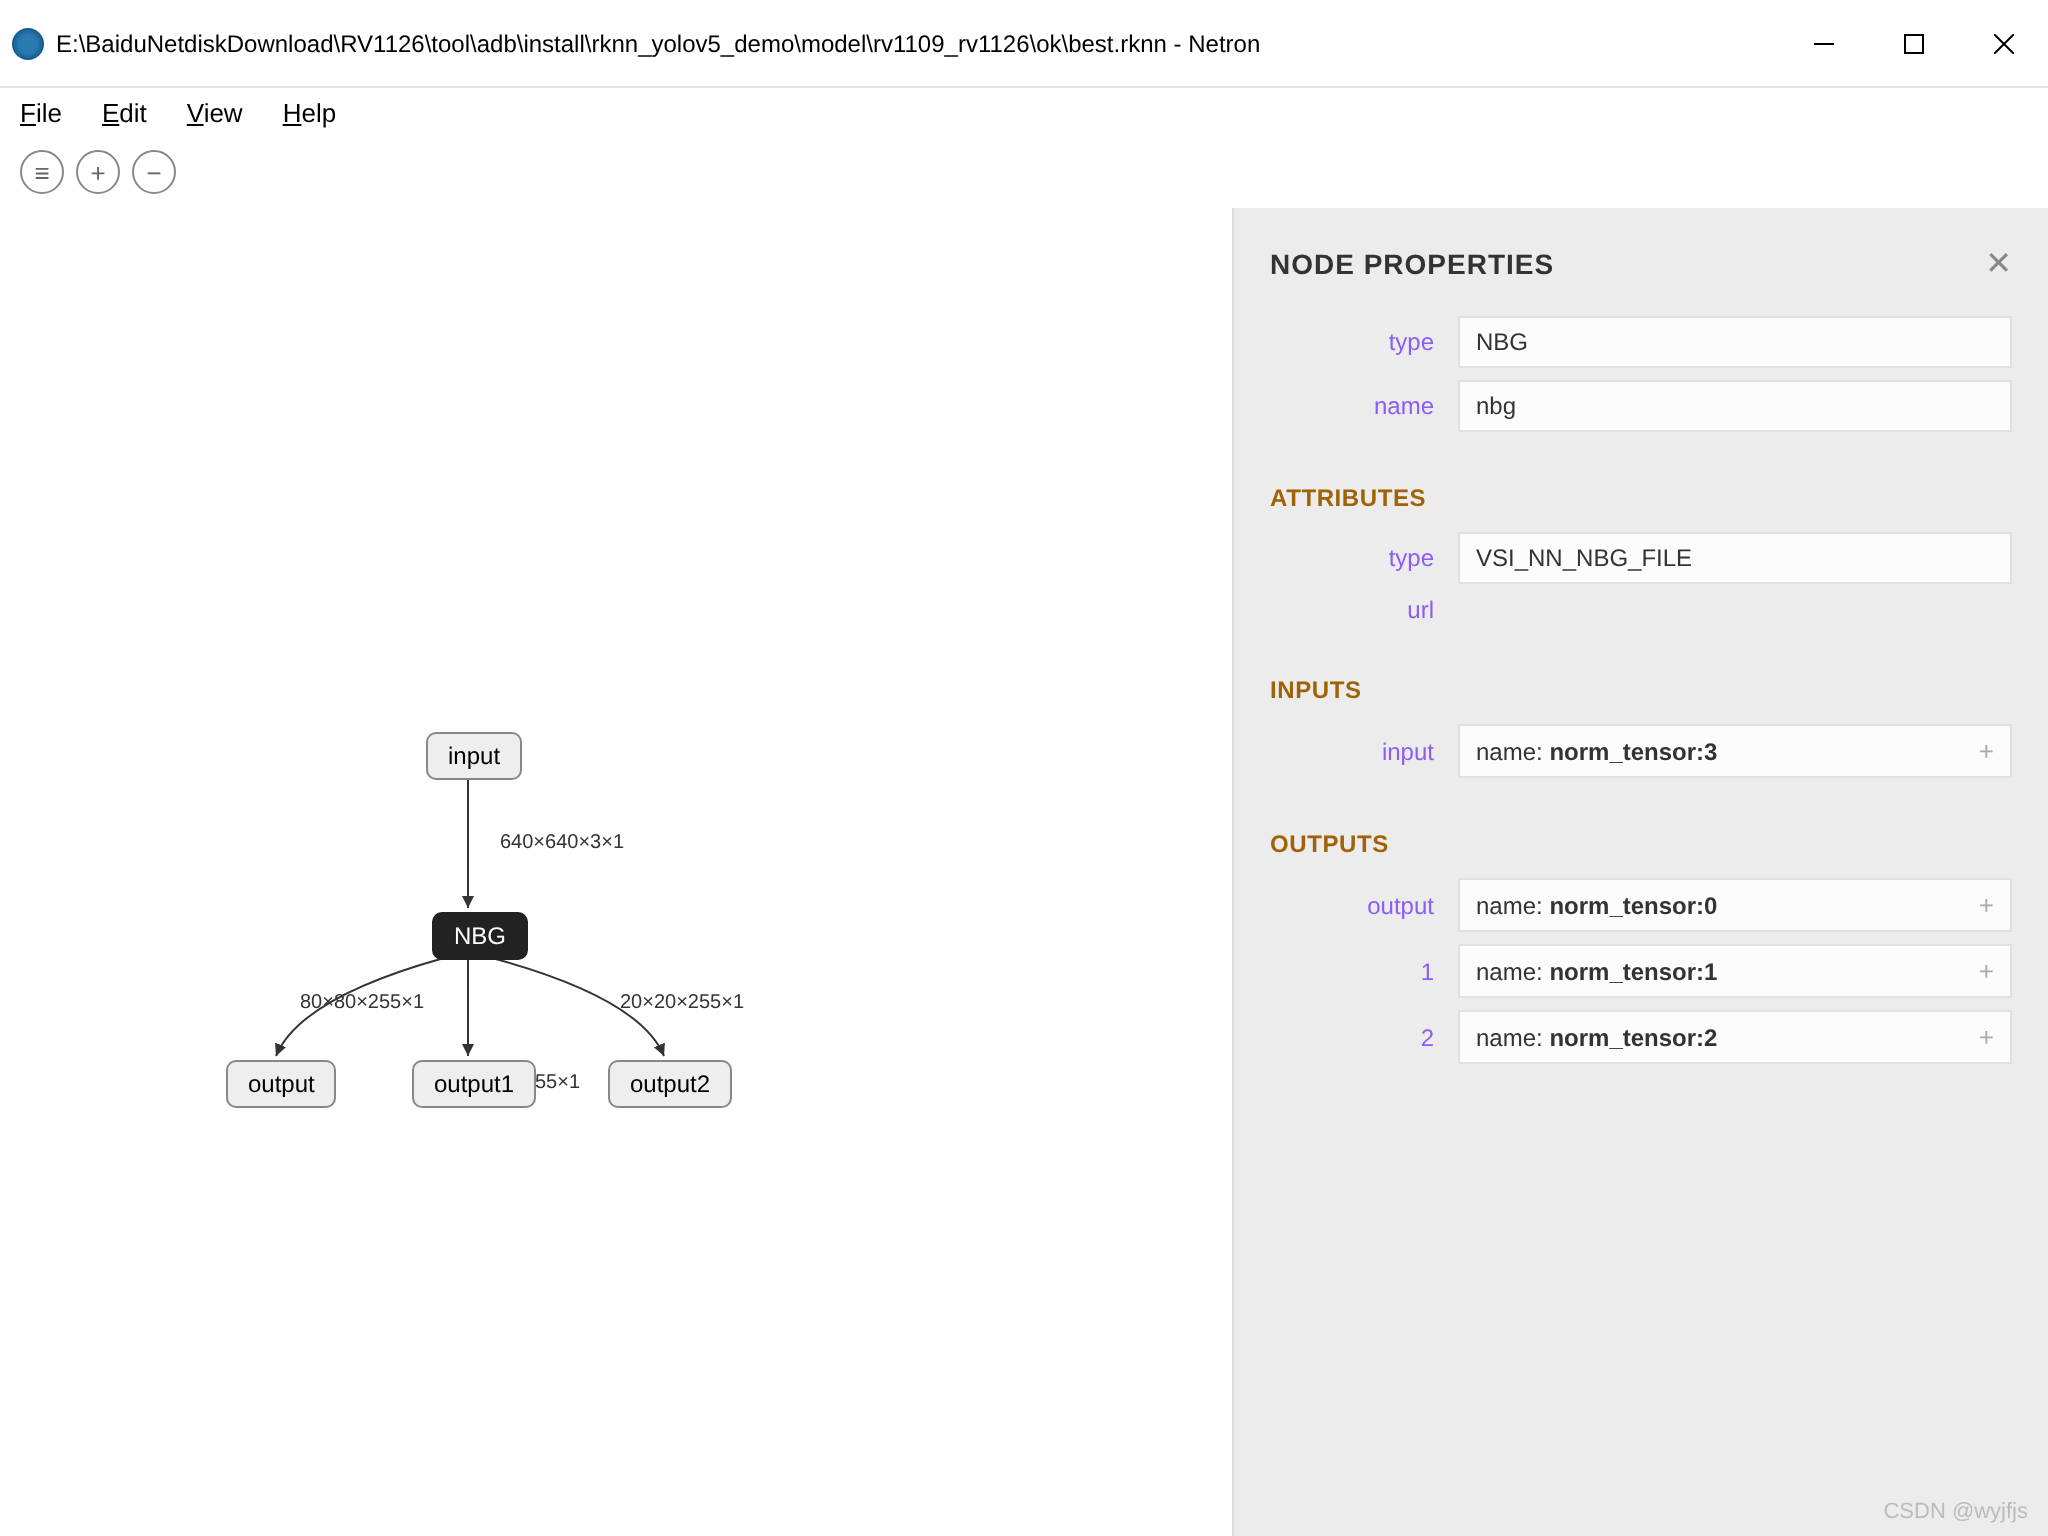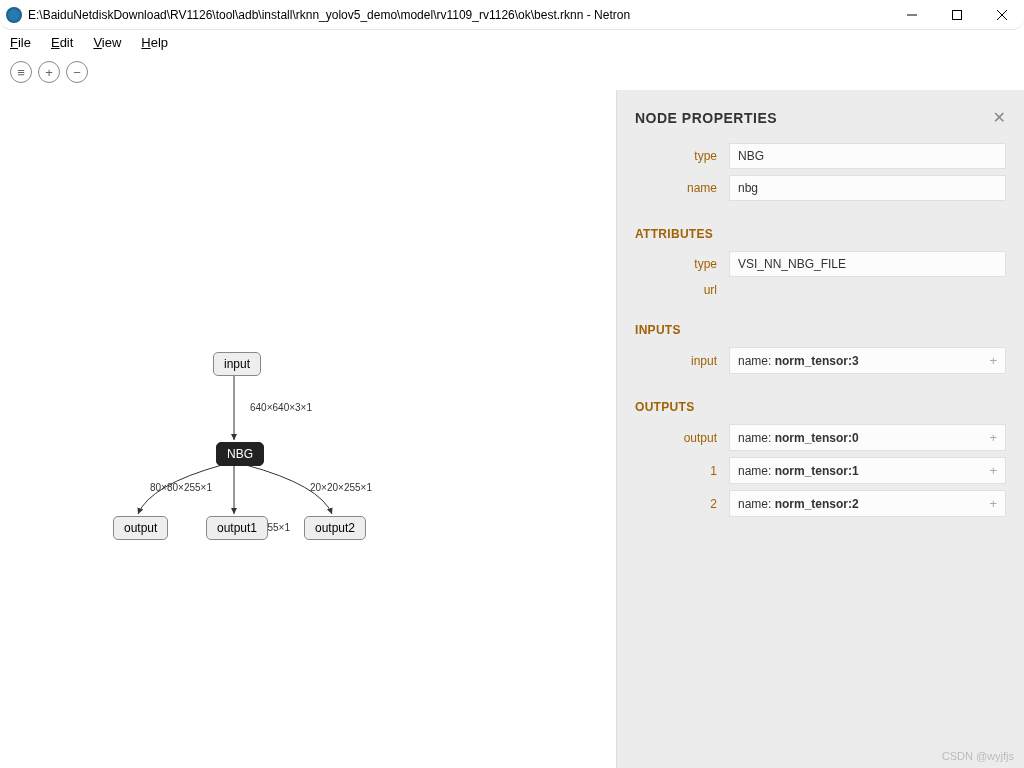--- a/index.html
+++ b/index.html
@@ -1,17 +1,17 @@
 <!DOCTYPE html>
 <html><head>
 <meta charset="utf-8">
 <style>
 * { box-sizing: border-box; margin: 0; padding: 0; font-family: "Segoe UI", Arial, sans-serif; }
 body { width: 1024px; height: 768px; background: #fff; overflow: hidden; position: relative; }
-.titlebar { height: 30px; display: flex; align-items: center; background: #fff; border-bottom: 1px solid #e5e5e5; border-radius: 11px; }
+.titlebar { height: 44px; display: flex; align-items: center; background: #fff; border-bottom: 1px solid #e5e5e5; }
 .titlebar-icon { width: 16px; height: 16px; margin: 0 6px; background: radial-gradient(circle,#2a7ab0 40%,#155a8a 70%); border-radius: 50%; }
 .titlebar-text { flex: 1; font-size: 12px; color: #000; white-space: nowrap; overflow: hidden; }
 .win-btns { display: flex; }
 .win-btn { width: 45px; height: 30px; display: flex; align-items: center; justify-content: center; font-size: 12px; color: #000; }
 .win-btn svg { width: 10px; height: 10px; stroke: #000; stroke-width: 1; fill: none; }
 .menubar { height: 24px; display: flex; align-items: center; padding: 0 10px; gap: 20px; font-size: 13px; }
 .menubar span { text-decoration: underline; text-decoration-color: transparent; }
 .menubar span::first-letter { text-decoration: underline; }
 .toolbar { height: 36px; display: flex; align-items: center; padding: 0 10px; gap: 6px; }
 .tool-btn { width: 22px; height: 22px; border: 1.5px solid #888; border-radius: 11px; display: flex; align-items: center; justify-content: center; font-size: 13px; color: #666; }
@@ -19,21 +19,21 @@
 .canvas { flex: 1; position: relative; background: #fff; }
 .graph-node { position: absolute; border: 1px solid #888; border-radius: 5px; padding: 4px 10px; font-size: 12px; background: #eee; text-align: center; }
 .graph-node.dark { background: #222; color: #fff; border-color: #222; }
 .edge-label { position: absolute; font-size: 10px; color: #333; background: transparent; white-space: nowrap; }
 .panel { width: 408px; background: #ececec; border-left: 1px solid #ddd; padding: 18px 18px; overflow-y: auto; font-size: 12px; }
 .panel-header { display: flex; align-items: center; justify-content: space-between; margin-bottom: 16px; }
 .panel-title { font-size: 14px; font-weight: 600; letter-spacing: 0.5px; color: #333; }
 .close-x { font-size: 16px; color: #888; cursor: pointer; }
 .section-title { font-size: 12px; font-weight: 600; letter-spacing: 0.3px; color: #a16207; margin: 26px 0 10px 0; }
 .prop-row { display: flex; align-items: center; margin-bottom: 6px; }
-.prop-label { width: 94px; text-align: right; padding-right: 12px; color: #a16207; font-size: 12px; }
+.prop-label { width: 94px; text-align: right; padding-right: 12px; color: #8b5cf6; font-size: 12px; }
 .prop-value { flex: 1; background: #fcfcfc; border: 1px solid #e0e0e0; padding: 5px 8px; font-size: 12px; color: #333; display: flex; align-items: center; justify-content: space-between; }
 .prop-value .plus { color: #aaa; font-size: 13px; }
 .prop-value b { font-weight: 600; }
 svg.arrows { position: absolute; top: 0; left: 0; pointer-events: none; }
 .watermark { position: absolute; right: 10px; bottom: 6px; font-size: 11px; color: #bbb; text-align: right; }
 </style>
 </head>
 <body>
 
 <div class="titlebar">

